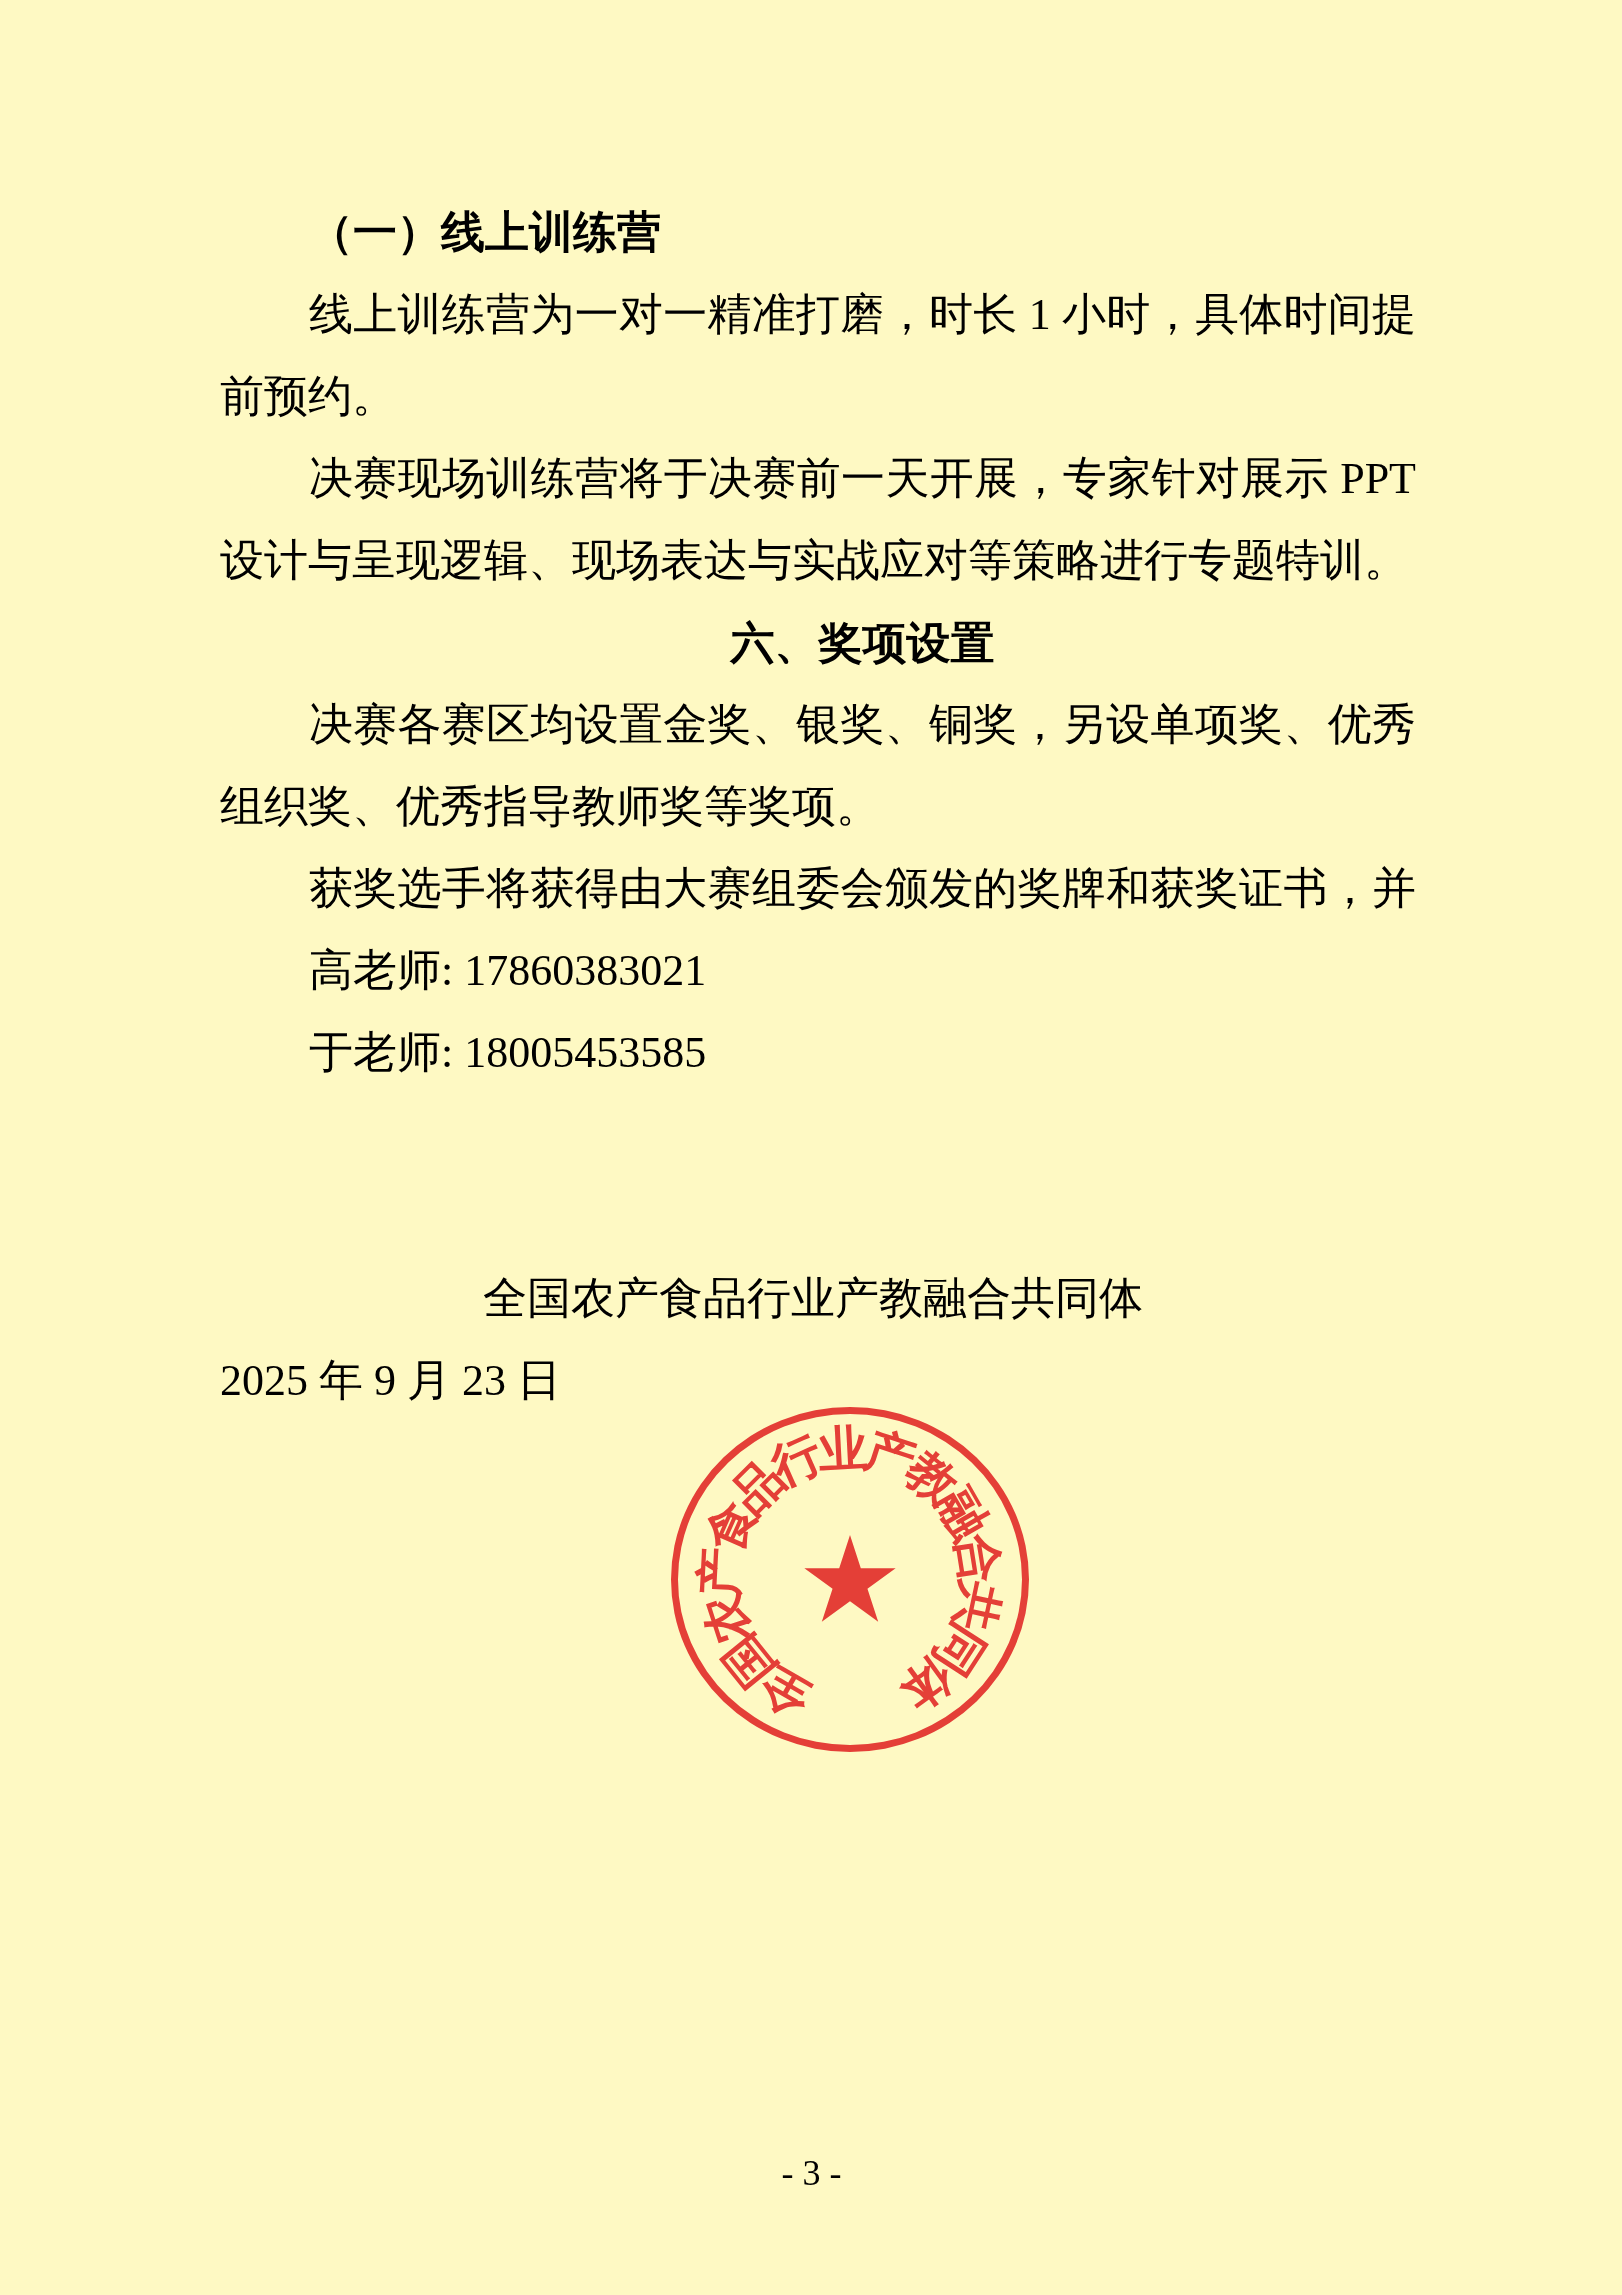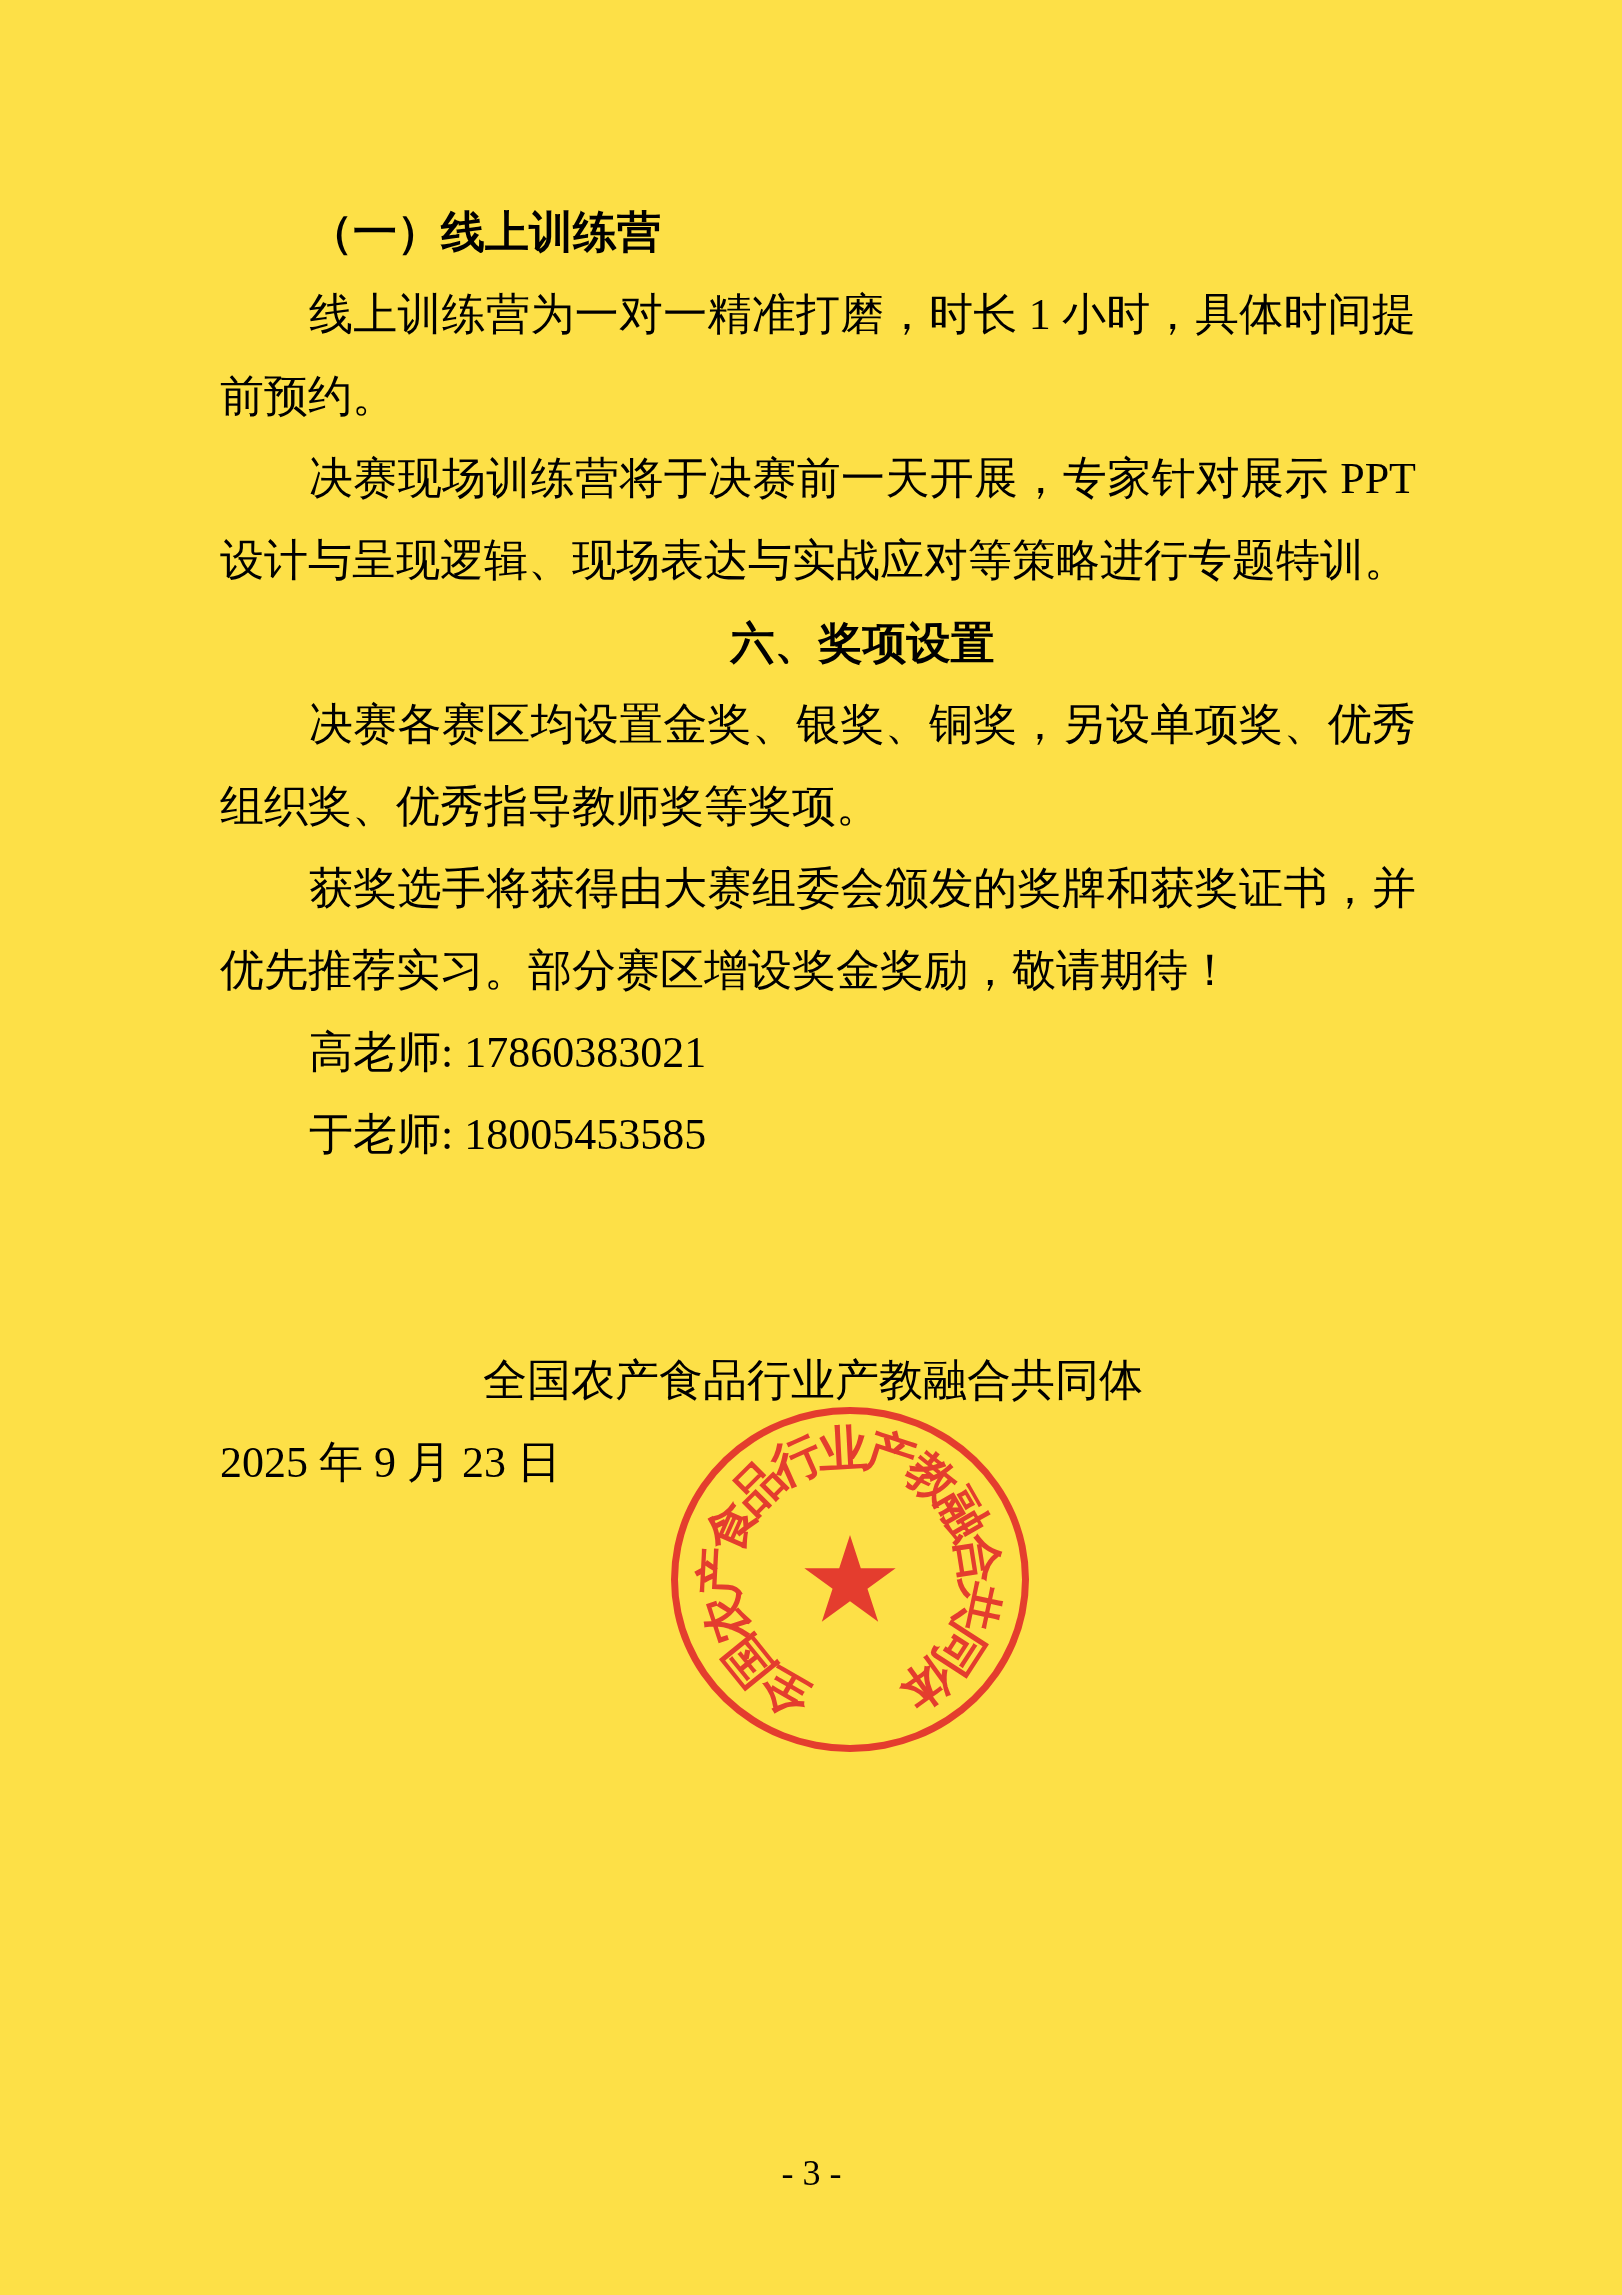--- a/index.html
+++ b/index.html
@@ -1,20 +1,20 @@
 <!DOCTYPE html>
 <html lang="zh" style="font-size:8.2px"><head>
 <meta charset="utf-8">
 <title>Document</title>
 <style>
   html,body { margin:0; padding:0; background:#ffffff; }
   .page {
     position:relative;
     width:1623px; height:2295px;
-    background:#fde047;
+    background:#fef9c3;
     overflow:hidden;
     font-family:"Liberation Serif","DejaVu Serif",serif;
     color:#000000;
   }
   
   .content {
     position:absolute;
     left:220px; top:192px; width:1196px;
     z-index:2;
     font-size:44px;
@@ -78,21 +78,20 @@
   <div class="content">
     <div class="line h3 indent">（一）线上训练营</div>
     <div class="line indent jl">线上训练营为一对一精准打磨，时长 1 小时，具体时间提</div>
     <div class="line">前预约。</div>
     <div class="line indent jl">决赛现场训练营将于决赛前一天开展，专家针对展示 PPT</div>
     <div class="line">设计与呈现逻辑、现场表达与实战应对等策略进行专题特训。</div>
     <div class="line h2 indent">六、奖项设置</div>
     <div class="line indent jl">决赛各赛区均设置金奖、银奖、铜奖，另设单项奖、优秀</div>
     <div class="line">组织奖、优秀指导教师奖等奖项。</div>
     <div class="line indent jl">获奖选手将获得由大赛组委会颁发的奖牌和获奖证书，并</div>
-    <div class="line">优先推荐实习。部分赛区增设奖金奖励，敬请期待！</div>
     <div class="line indent">高老师: 17860383021</div>
     <div class="line indent">于老师: 18005453585</div>
     <div class="line"></div>
     <div class="line"></div>
     <div class="line sign-org">全国农产食品行业产教融合共同体</div>
     <div class="line sign-date">2025 年 9 月 23 日</div>
   </div>
 
   <div class="seal">
     <div class="seal-ring"></div>

